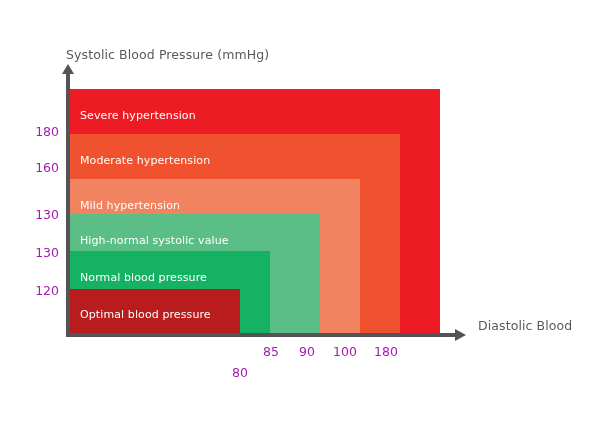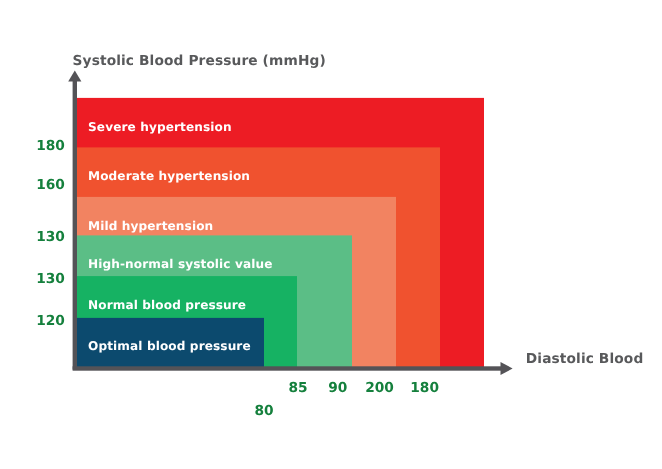--- a/index.html
+++ b/index.html
@@ -14,21 +14,20 @@
     font-family: "DejaVu Sans", "Liberation Sans", sans-serif;
     overflow: hidden;
   }
 
   #chart-root {
     position: absolute;
     left: 0;
     top: 0;
     width: 602px;
     height: 426px;
-    font-weight: bold;
   }
 
   
   .axis-title {
     position: absolute;
     color: #58595b;
     font-size: 12.5px;
     letter-spacing: 0.1px;
     white-space: nowrap;
   }
@@ -104,21 +103,21 @@
     width: 0;
     height: 0;
     border-top: 6px solid transparent;
     border-bottom: 6px solid transparent;
     border-left: 11px solid #545357;
   }
 
   
   .tick-label {
     position: absolute;
-    color: #15803d;
+    color: #a21caf;
     font-size: 12.5px;
     white-space: nowrap;
   }
   .y-tick {
     text-align: right;
     width: 30px;
   }
   .x-tick {
     text-align: center;
     width: 34px;
@@ -147,40 +146,40 @@
     </div>
 
     <div class="band" id="band-high-normal" style="width:251px; height:120px; background:#5BBE86;">
       <span class="band-label" style="bottom:87px;">High-normal systolic value</span>
     </div>
 
     <div class="band" id="band-normal" style="width:201px; height:83px; background:#16B263;">
       <span class="band-label" style="bottom:50px;margin-top:43px;">Normal blood pressure</span>
     </div>
 
-    <div class="band" id="band-optimal" style="width:171px; height:45px; background:#0c4a6e;">
+    <div class="band" id="band-optimal" style="width:171px; height:45px; background:#b91c1c;">
       <span class="band-label" style="bottom:13px;">Optimal blood pressure</span>
     </div>
 
   </div>
 
   <div id="axis-y-line"></div>
   <div id="axis-y-arrow"></div>
   <div id="axis-x-line"></div>
   <div id="axis-x-arrow"></div>
 
   <div class="tick-label y-tick" style="left:29px; top:124px;">180</div>
   <div class="tick-label y-tick" style="left:29px; top:160px;">160</div>
   <div class="tick-label y-tick" style="left:29px; top:207px;">130</div>
   <div class="tick-label y-tick" style="left:29px; top:245px;">130</div>
   <div class="tick-label y-tick" style="left:29px; top:283px;">120</div>
 
   <div class="tick-label x-tick" style="left:223px;margin-top:21px;">80</div>
   <div class="tick-label x-tick" style="left:254px;">85</div>
   <div class="tick-label x-tick" style="left:290px;">90</div>
-  <div class="tick-label x-tick" style="left:328px;">200</div>
+  <div class="tick-label x-tick" style="left:328px;">100</div>
   <div class="tick-label x-tick" style="left:369px;">180</div>
 
   <div class="axis-title" id="x-axis-title">
     <span>Diastolic Blood</span><br>
   </div>
 
 </div>
 
 </body></html>

